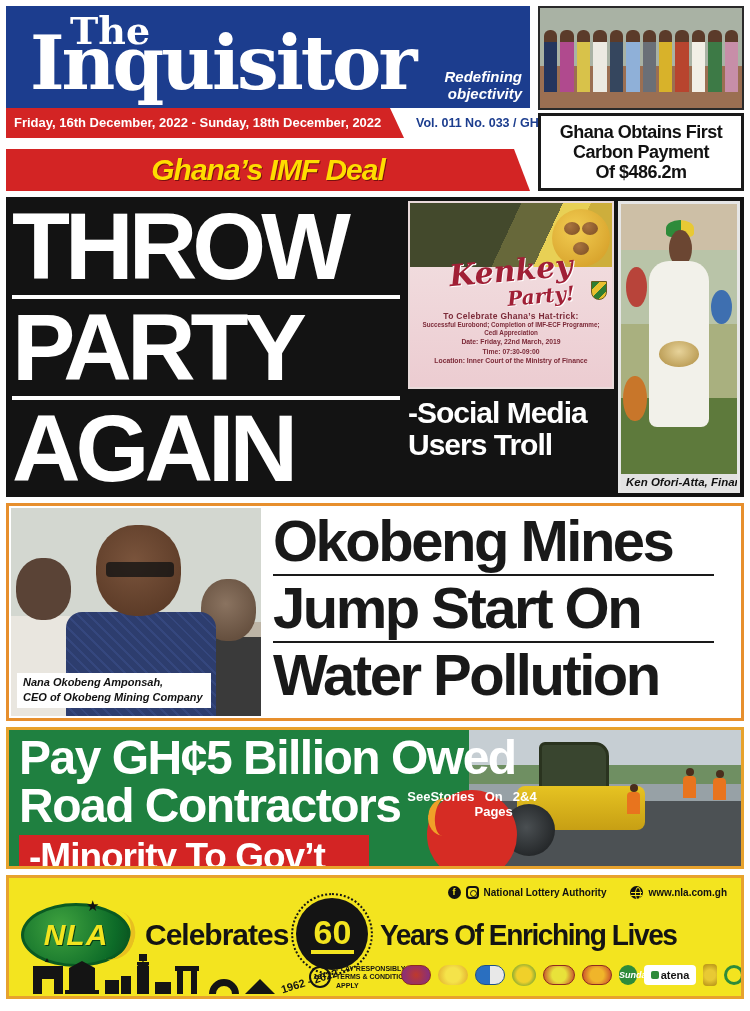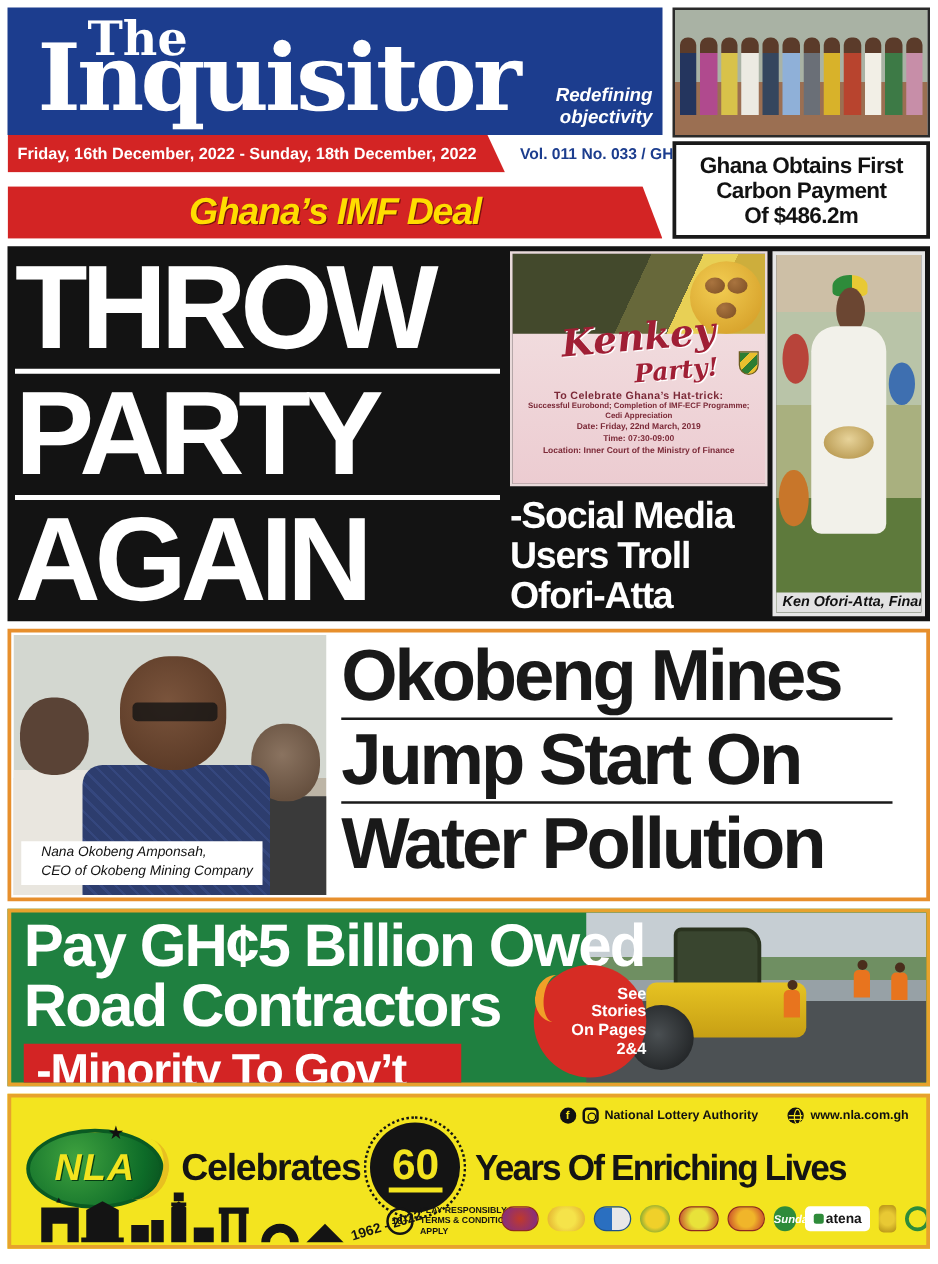--- a/index.html
+++ b/index.html
@@ -146,22 +146,22 @@
     background: linear-gradient(180deg, #d3d7d0 0 55%, #bdb5a6 55%);
   }
   .mines-head-main { position: absolute; left: 34%; top: 8%; width: 34%; height: 44%; background: radial-gradient(circle at 45% 40%, #7a543c, #5d3c28 75%); border-radius: 46%; }
   .mines-glasses { position: absolute; left: 38%; top: 26%; width: 27%; height: 7%; background: rgba(20,20,20,0.8); border-radius: 4px; }
   .mines-body-main { position: absolute; left: 22%; top: 50%; width: 60%; height: 55%; background: repeating-linear-gradient(45deg, #2d3d6e 0 6px, #35477e 6px 8px); border-radius: 16px 16px 0 0; }
   .mines-head-left { position: absolute; left: 2%; top: 24%; width: 22%; height: 30%; background: #5a4336; border-radius: 46%; }
   .mines-body-left { position: absolute; left: -6%; top: 52%; width: 34%; height: 50%; background: #e9e6df; border-radius: 12px 12px 0 0; }
   .mines-head-right { position: absolute; left: 76%; top: 34%; width: 22%; height: 30%; background: radial-gradient(circle at 45% 40%, #8a7360, #66503f 75%); border-radius: 46%; }
   .mines-body-right { position: absolute; left: 70%; top: 62%; width: 34%; height: 42%; background: #3a3a3a; border-radius: 10px 10px 0 0; }
   .mines-caption {
-    position: absolute; left: 6px; bottom: 8px; background: #fff; padding: 2px 8px 3px 16px;
-    font-style: italic; font-weight: normal; font-size: 11px; line-height: 1.35; color: #111;
+    position: absolute; left: 6px; bottom: 8px; background: #fff; padding: 2px 8px 3px 6px;
+    font-style: italic; font-weight: bold; font-size: 11px; line-height: 1.35; color: #111;
   }
   .mines-headline { flex: 1; padding: 6px 18px 0 10px; }
   .mines-line { font-weight: bold; font-size: 58px; line-height: 1.0; letter-spacing: -2.5px; color: #191919; white-space: nowrap; }
   .mines-rule { height: 2px; background: #1a1a1a; width: 98%; margin: 4px 0 3px; }
 
   
   .roads-block {
     margin-top: 6px; border: 3px solid #e7a22d; background: #1f8040;
     position: relative; height: 142px; overflow: hidden;
   }
@@ -175,23 +175,23 @@
   .worker { position: absolute; width: 13px; height: 22px; background: #e8741e; border-radius: 4px 4px 0 0; }
   .worker::before { content: ""; position: absolute; top: -8px; left: 2.5px; width: 8px; height: 8px; border-radius: 50%; background: #4a2e1c; }
   .roads-text { position: relative; z-index: 2; padding: 4px 0 0 10px; }
   .roads-line { color: #fff; font-weight: bold; font-size: 48px; line-height: 1.0; letter-spacing: -1.5px; white-space: nowrap; }
   .minority-strip {
     display: inline-block; background: #d32424; color: #fff; font-weight: bold;
     font-size: 37px; letter-spacing: -1px; line-height: 1.05;
     padding: 3px 44px 7px 10px; margin-top: 5px;
   }
   .see-badge {
-    position: absolute; z-index: 3; left: 418px; top: 42px; width: 90px; height: 90px;
-    background: #d62c24; border-radius: 50%; display: flex; flex-direction: column;
-    align-items: flex-end; justify-content: center; text-align: center;
+    position: absolute; z-index: 3; left: 418px; top: 60px; width: 90px; height: 90px;
+    background: #d62c24; border-radius: 50%; display: flex; flex-direction: row;
+    align-items: flex-start; justify-content: center; text-align: center;
   }
   .see-badge::before {
     content: ""; position: absolute; left: 1px; top: 8px; width: 26px; height: 38px;
     border-left: 7px solid #f0a028; border-radius: 50%; transform: rotate(6deg);
   }
   .badge-line { color: #fff; font-weight: bold; font-size: 13px; line-height: 1.12; }
 
   
   .nla-block {
     margin-top: 6px; border: 3px solid #e7a22d; background: #f3e41f;
@@ -335,21 +335,20 @@
           <div class="flyer-sub">Cedi Appreciation</div>
           <div class="flyer-meta">Date: Friday, 22nd March, 2019</div>
           <div class="flyer-meta">Time: 07:30-09:00</div>
           <div class="flyer-meta">Location: Inner Court of the Ministry of Finance</div>
         </div>
         <div class="coat-of-arms"></div>
       </div>
       <div class="lead-subhead">
         <div class="sub-line">-Social Media</div>
         <div class="sub-line">Users Troll</div>
-        <div class="sub-line">Ofori-Atta</div>
       </div>
     </div>
 
     <div class="ofori-photo">
       <div class="blob" style="left:4%;top:22%;width:18%;height:14%;background:#b8443a"></div>
       <div class="blob" style="left:78%;top:30%;width:18%;height:12%;background:#3e6fb0"></div>
       <div class="blob" style="left:2%;top:60%;width:20%;height:16%;background:#c8762a"></div>
       <div class="ofori-cap"></div>
       <div class="ofori-head"></div>
       <div class="ofori-body"></div>

